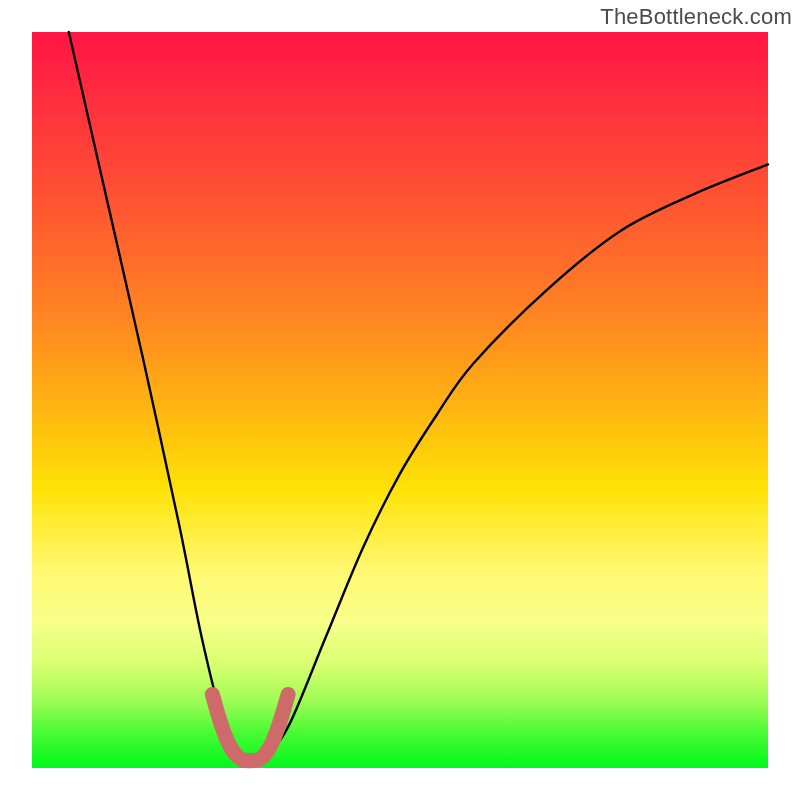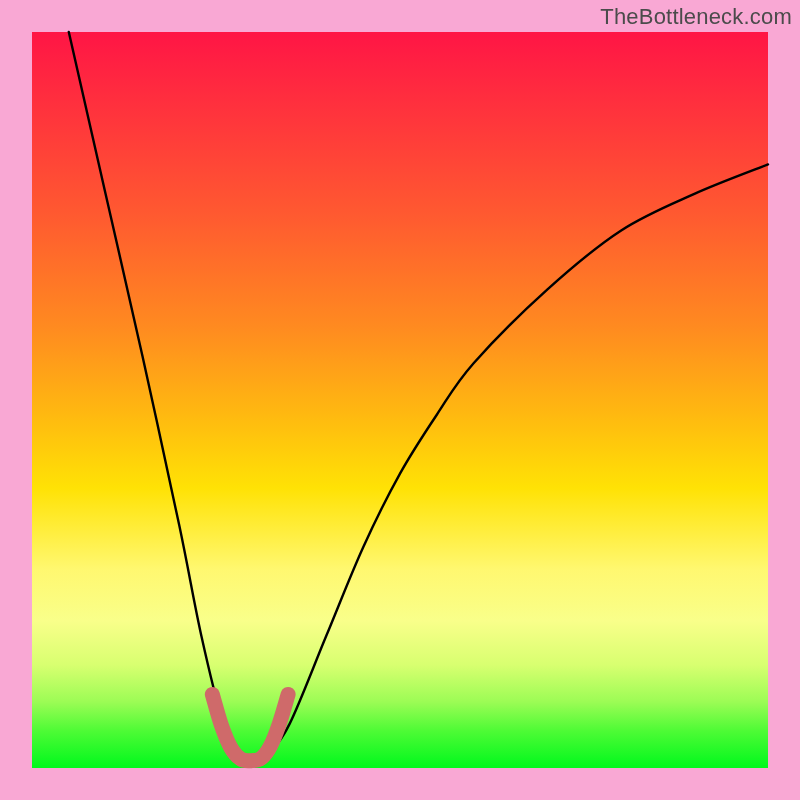--- a/index.html
+++ b/index.html
@@ -10,21 +10,21 @@
     background: #000;
     overflow: hidden;
     font-family: Arial, Helvetica, sans-serif;
   }
   .frame {
     position: absolute;
     left: 0;
     top: 0;
     width: 800px;
     height: 800px;
-    background: #f9a8d4;
+    background: #ffffff;
   }
   .plot-area {
     position: absolute;
     left: 32px;
     top: 32px;
     width: 736px;
     height: 736px;
     
     background: linear-gradient(
       to bottom,

